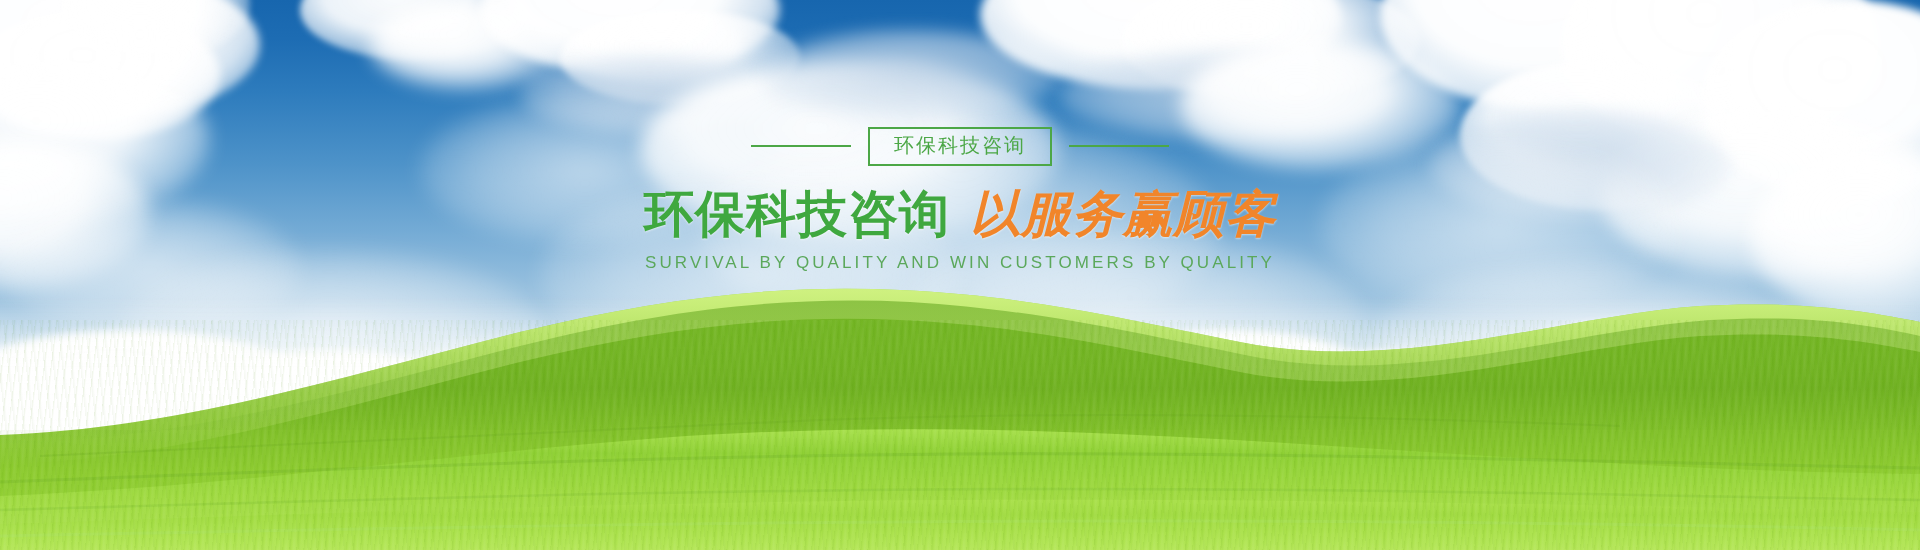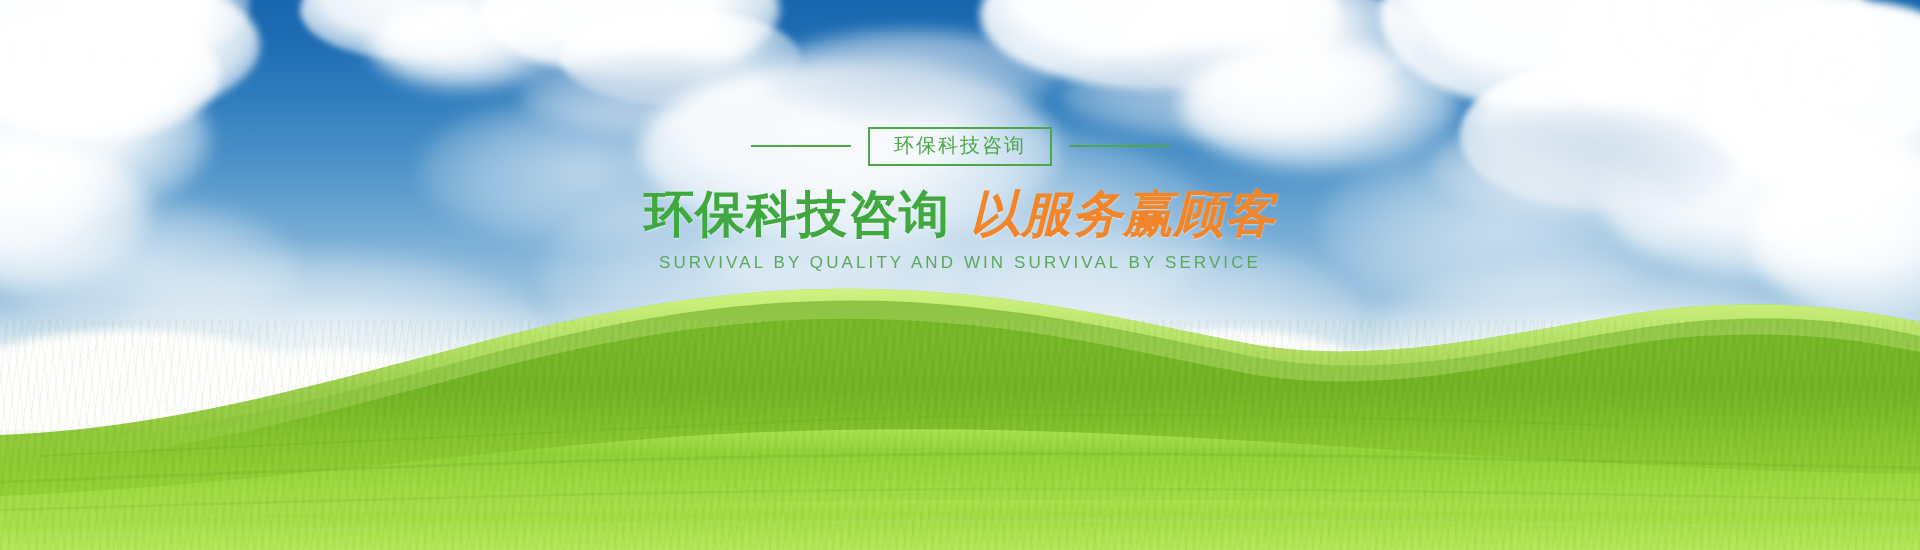--- a/index.html
+++ b/index.html
@@ -313,16 +313,16 @@
       <span class="eyebrow-box">
         <span class="eyebrow-text">环保科技咨询</span>
       </span>
       <span class="rule"></span>
     </div>
 
     <div class="headline">
       <span class="part-green">环保科技咨询</span><span class="gap"></span><span class="part-orange">以服务赢顾客</span>
     </div>
 
-    <div class="subline">SURVIVAL BY QUALITY AND WIN SURVIVAL BY SERVICE</div>
+    <div class="subline">SURVIVAL BY QUALITY AND WIN CUSTOMERS BY QUALITY</div>
   </div>
 
 </div>
 
 </body></html>

